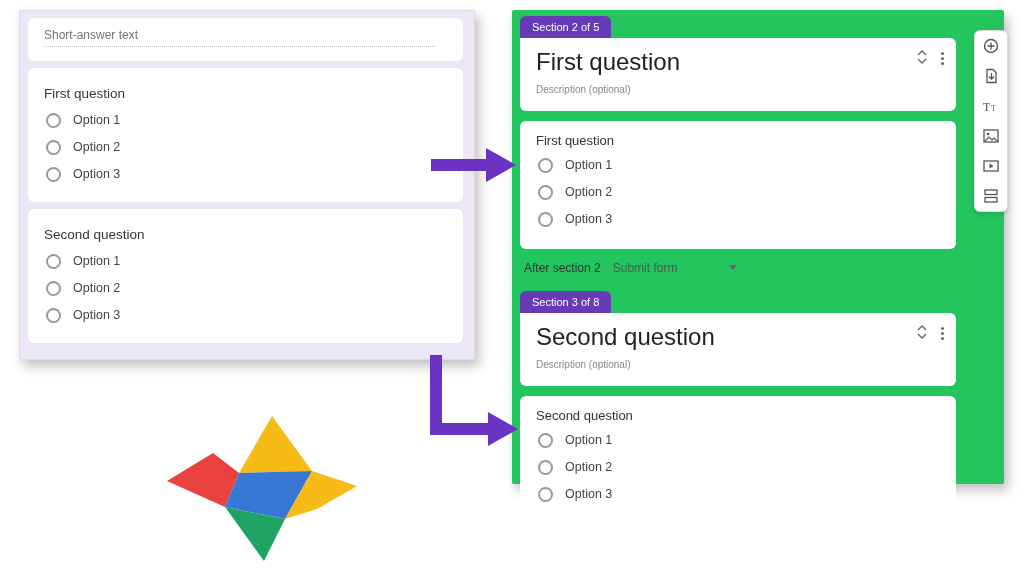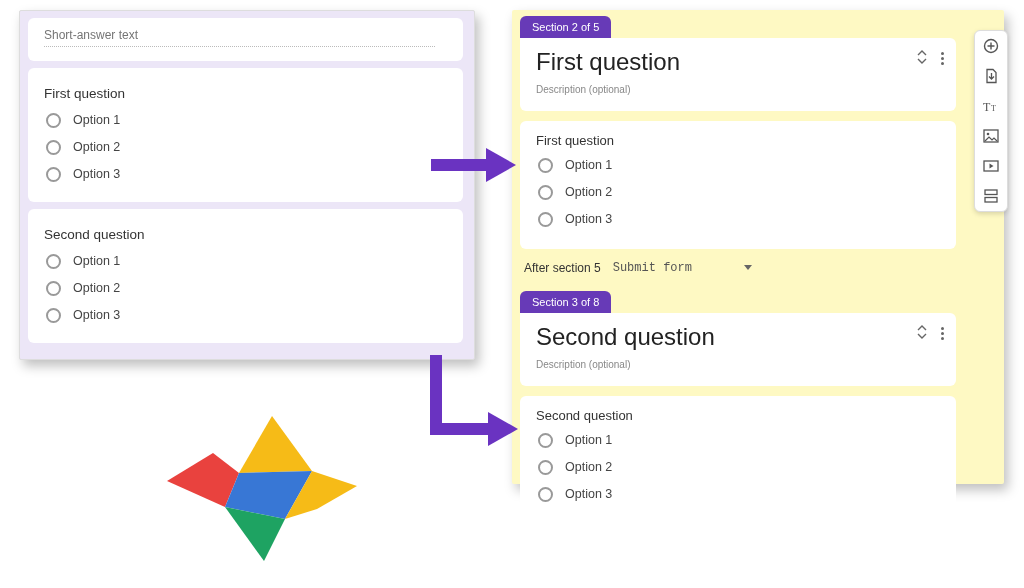--- a/index.html
+++ b/index.html
@@ -51,21 +51,21 @@
     border: 2px solid #999; border-radius: 50%;
     margin-right: 12px;
     flex-shrink: 0;
   }
 
   
   .right-panel {
     position: absolute;
     left: 512px; top: 10px;
     width: 492px; height: 474px;
-    background: #fef9c3;
+    background: #22c55e;
     box-shadow: 4px 6px 12px rgba(0,0,0,0.25);
     border-radius: 2px;
   }
   .rp-inner {
     position: absolute;
     left: 8px; top: 6px; right: 48px; bottom: 8px;
   }
   .section-pill {
     display: inline-block;
     background: #673ab7;
@@ -102,21 +102,20 @@
   .rp-after {
     font-size: 12px; color:#333;
     margin: 12px 4px 16px 4px;
     display: flex; align-items: center; gap: 12px;
   }
   .rp-after-sel {
     color:#555;
     min-width: 100px;
     padding-right: 60px;
     position: relative;
-    font-family: Liberation Mono, monospace;
   }
   .rp-after-caret {
     position: absolute; right: 0; top: 4px;
     width: 0; height: 0;
     border-left: 4px solid transparent;
     border-right: 4px solid transparent;
     border-top: 5px solid #666;
   }
 
   
@@ -232,21 +231,21 @@
         <span class="lp-radio"></span>
         <span>Option 2</span>
       </div>
       <div class="lp-option">
         <span class="lp-radio"></span>
         <span>Option 3</span>
       </div>
     </div>
 
     <div class="rp-after">
-      <span>After section 5</span>
+      <span>After section 2</span>
       <span class="rp-after-sel">
         <span>Submit form</span>
         <span class="rp-after-caret"></span>
       </span>
     </div>
 
     
     <div class="section-pill">Section 3 of 8</div>
     <div class="rp-header rp-header-top">
       <div class="rp-h-icons">

